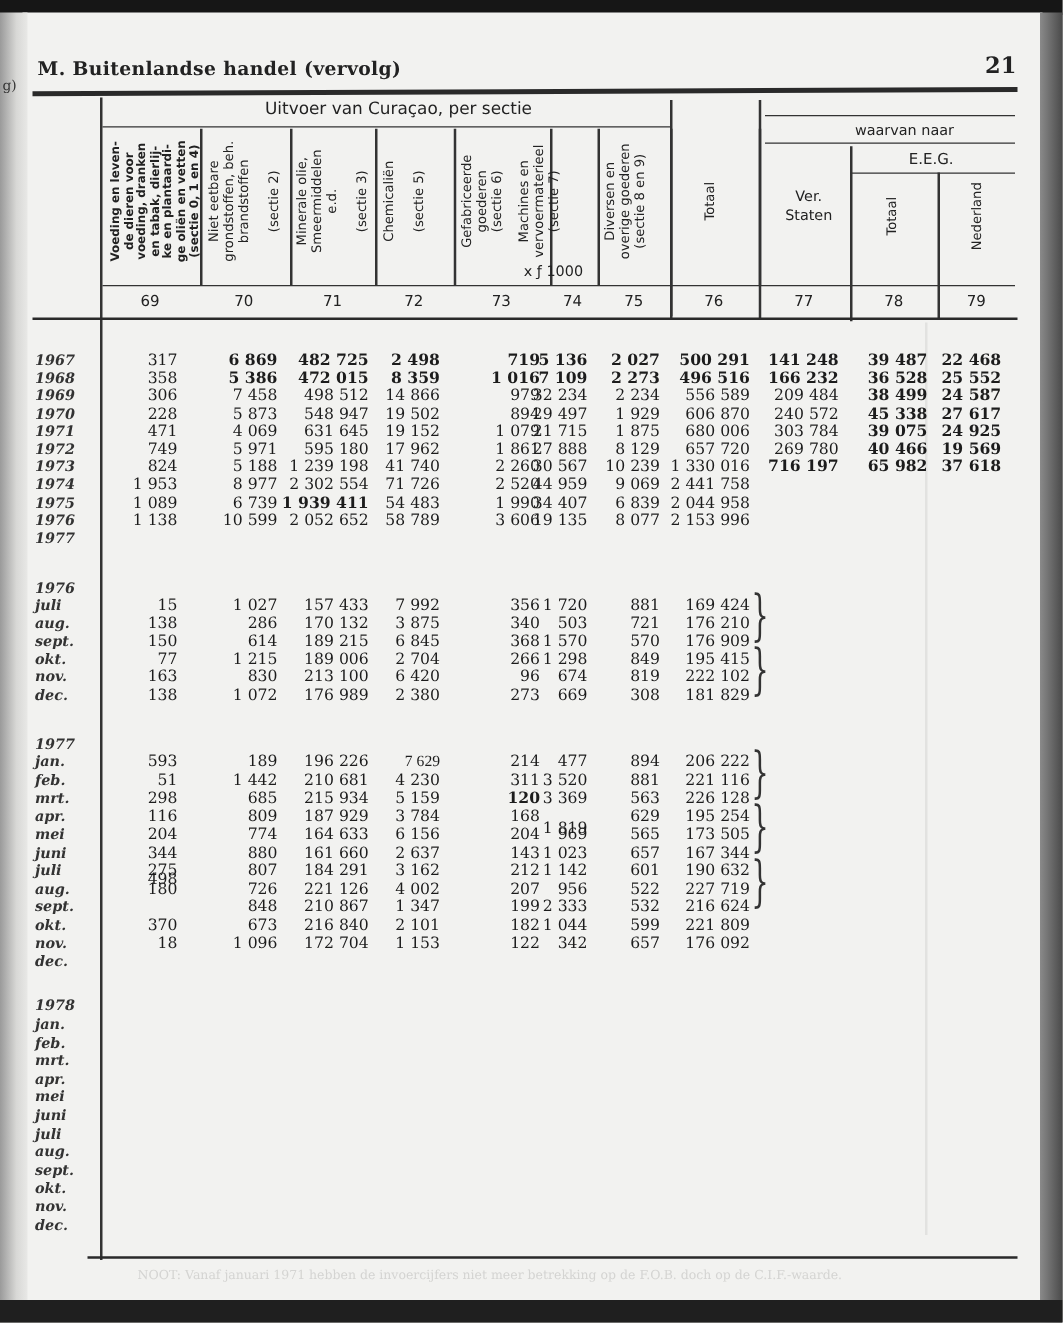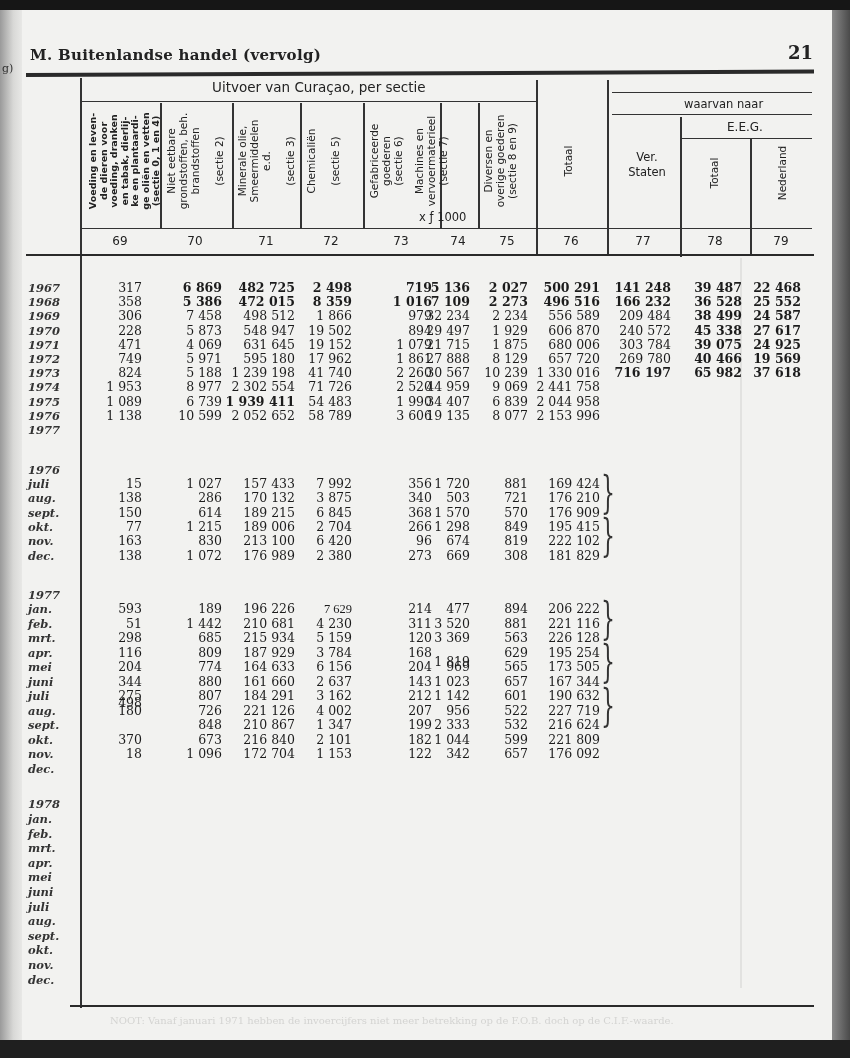--- a/index.html
+++ b/index.html
@@ -185,21 +185,21 @@
     <div class="cell b" style="top: 295.2px; right: 418px;">1 016</div>
     <div class="cell b" style="top: 295.2px; right: 380px;">7 109</div>
     <div class="cell b" style="top: 295.2px; right: 322px;">2 273</div>
     <div class="cell b" style="top: 295.2px; right: 250px;">496 516</div>
     <div class="cell b" style="top: 295.2px; right: 179px;">166 232</div>
     <div class="cell b" style="top: 295.2px; right: 108px;">36 528</div>
     <div class="cell b" style="top: 295.2px; right: 49px;">25 552</div>
     <div class="cell" style="top: 309.4px; right: 708px;">306</div>
     <div class="cell" style="top: 309.4px; right: 628px;">7 458</div>
     <div class="cell" style="top: 309.4px; right: 555px;">498 512</div>
-    <div class="cell" style="top: 309.4px; right: 498px;">1 866</div>
+    <div class="cell" style="top: 309.4px; right: 498px;">14 866</div>
     <div class="cell" style="top: 309.4px; right: 418px;">979</div>
     <div class="cell" style="top: 309.4px; right: 380px;">32 234</div>
     <div class="cell" style="top: 309.4px; right: 322px;">2 234</div>
     <div class="cell" style="top: 309.4px; right: 250px;">556 589</div>
     <div class="cell" style="top: 309.4px; right: 179px;">209 484</div>
     <div class="cell b" style="top: 309.4px; right: 108px;">38 499</div>
     <div class="cell b" style="top: 309.4px; right: 49px;">24 587</div>
     <div class="cell" style="top: 323.6px; right: 708px;">228</div>
     <div class="cell" style="top: 323.6px; right: 628px;">5 873</div>
     <div class="cell" style="top: 323.6px; right: 555px;">548 947</div>
@@ -349,21 +349,21 @@
     <div class="cell" style="top: 616.5px; right: 555px;">210 681</div>
     <div class="cell" style="top: 616.5px; right: 498px;">4 230</div>
     <div class="cell" style="top: 616.5px; right: 418px;">311</div>
     <div class="cell" style="top: 616.5px; right: 380px;">3 520</div>
     <div class="cell" style="top: 616.5px; right: 322px;">881</div>
     <div class="cell" style="top: 616.5px; right: 250px;">221 116</div>
     <div class="cell" style="top: 631px; right: 708px;">298</div>
     <div class="cell" style="top: 631px; right: 628px;">685</div>
     <div class="cell" style="top: 631px; right: 555px;">215 934</div>
     <div class="cell" style="top: 631px; right: 498px;">5 159</div>
-    <div class="cell" style="top: 631px; right: 418px;">120</div>
+    <div class="cell" style="top: 631px; right: 418px; font-weight: bold;">120</div>
     <div class="cell" style="top: 631px; right: 380px;">3 369</div>
     <div class="cell" style="top: 631px; right: 322px;">563</div>
     <div class="cell" style="top: 631px; right: 250px;">226 128</div>
     <div class="cell" style="top: 645.5px; right: 708px;">116</div>
     <div class="cell" style="top: 645.5px; right: 628px;">809</div>
     <div class="cell" style="top: 645.5px; right: 555px;">187 929</div>
     <div class="cell" style="top: 645.5px; right: 498px;">3 784</div>
     <div class="cell" style="top: 645.5px; right: 418px;">168</div>
     <div class="cell" style="top: 655px; right: 380px; margin-left: 21px;">1 819</div>
     <div class="cell" style="top: 645.5px; right: 322px;">629</div>

